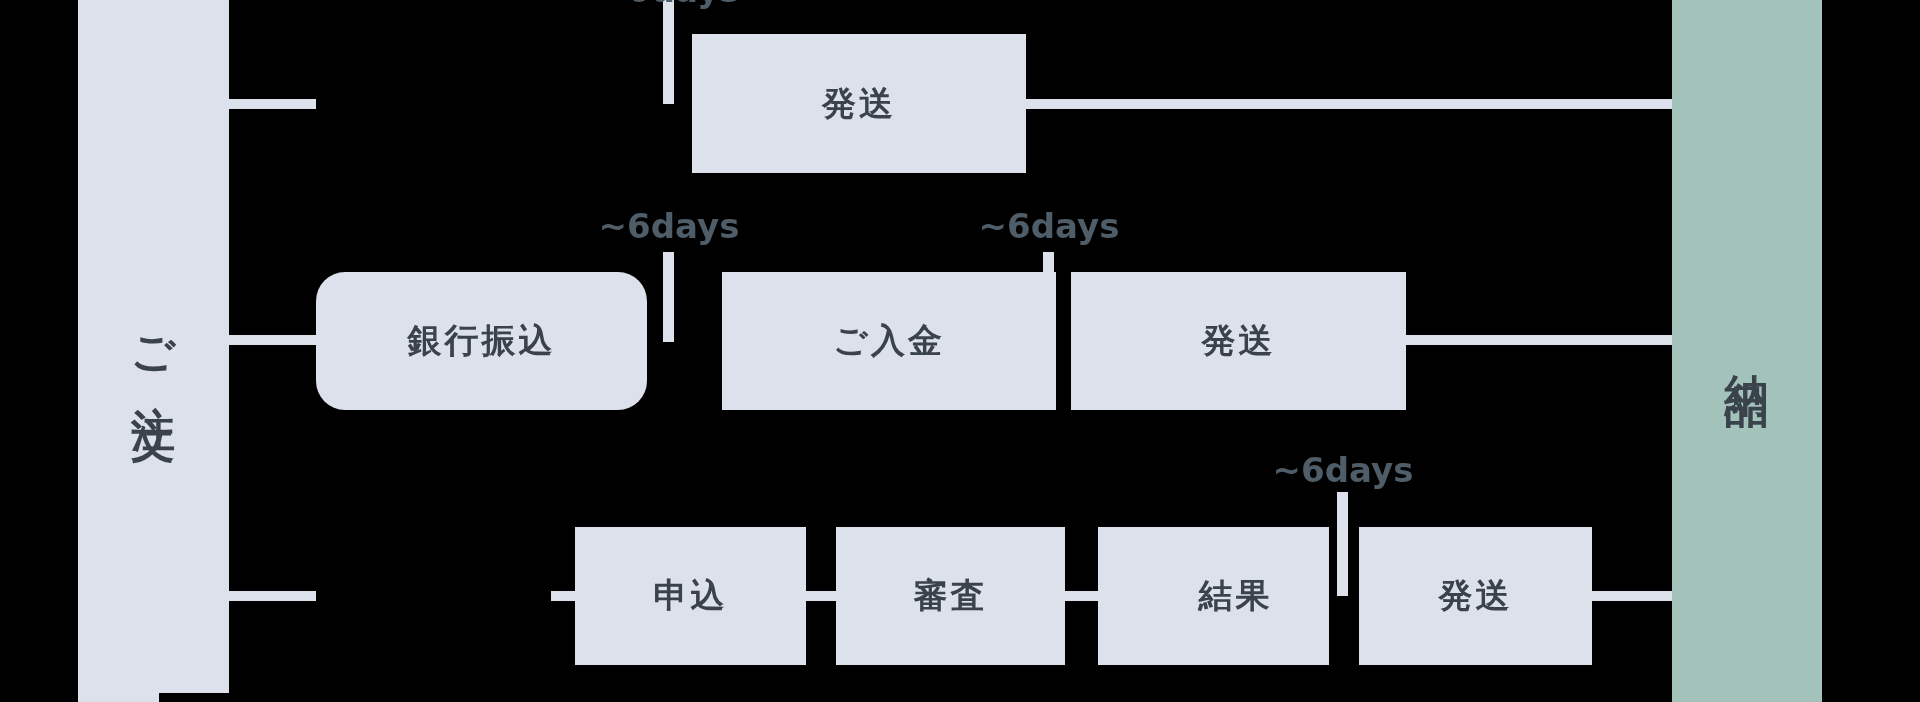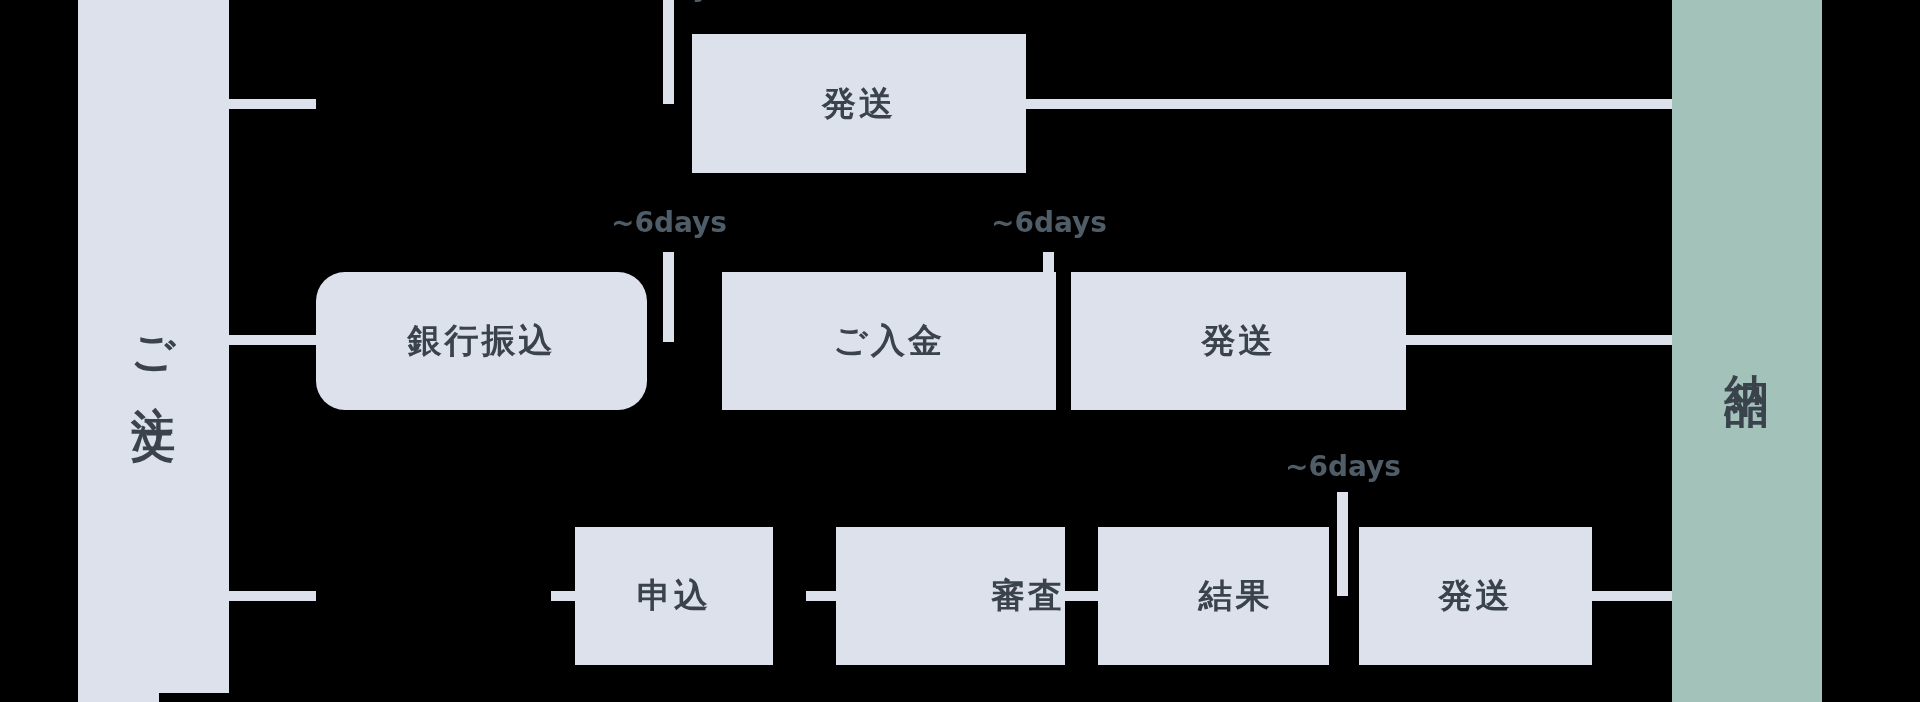--- a/index.html
+++ b/index.html
@@ -54,21 +54,21 @@
     background: #dde1ec;
   }
   .vtick {
     position: absolute;
     width: 11px;
     background: #dde1ec;
   }
   .duration {
     position: absolute;
     transform: translateX(-50%);
-    font-size: 28px;
+    font-size: 34px;
     font-weight: bold;
     color: #4f5d68;
     white-space: nowrap;
     line-height: 1.1;
   }
   .notch {
     position: absolute;
     background: #000000;
   }
 </style>
@@ -103,25 +103,25 @@
   </div>
   <div class="duration" style="left:1049px; top:208px;">~6days</div>
   <div class="vtick" style="left:1043px; top:252px; height:90px;"></div>
   <div class="box" style="left:1071px; top:272px; width:335px; height:138px;">
     <span>発送</span>
   </div>
   <div class="hline" style="left:1406px; top:335px; width:266px;"></div>
 
   <div class="hline" style="left:229px; top:591px; width:87px;"></div>
   <div class="hline" style="left:551px; top:591px; width:24px;"></div>
-  <div class="box" style="left:575px; top:527px; width:198px; height:138px;font-family:Liberation Mono, monospace;">
+  <div class="box" style="left:575px; top:527px; width:231px; height:138px;font-family:Liberation Mono, monospace;">
     <span>申込</span>
   </div>
   <div class="hline" style="left:806px; top:591px; width:30px;"></div>
-  <div class="box" style="left:836px; top:527px; width:229px; height:138px;justify-content:flex-end;">
+  <div class="box" style="left:836px; top:527px; width:229px; height:138px;">
     <span>審査</span>
   </div>
   <div class="hline" style="left:1065px; top:591px; width:33px;"></div>
   <div class="box" style="left:1098px; top:527px; width:231px; height:138px;padding-left:44px;">
     <span>結果</span>
   </div>
   <div class="duration" style="left:1343px; top:452px;">~6days</div>
   <div class="vtick" style="left:1337px; top:492px; height:104px;"></div>
   <div class="box" style="left:1359px; top:527px; width:233px; height:138px;">
     <span>発送</span>

